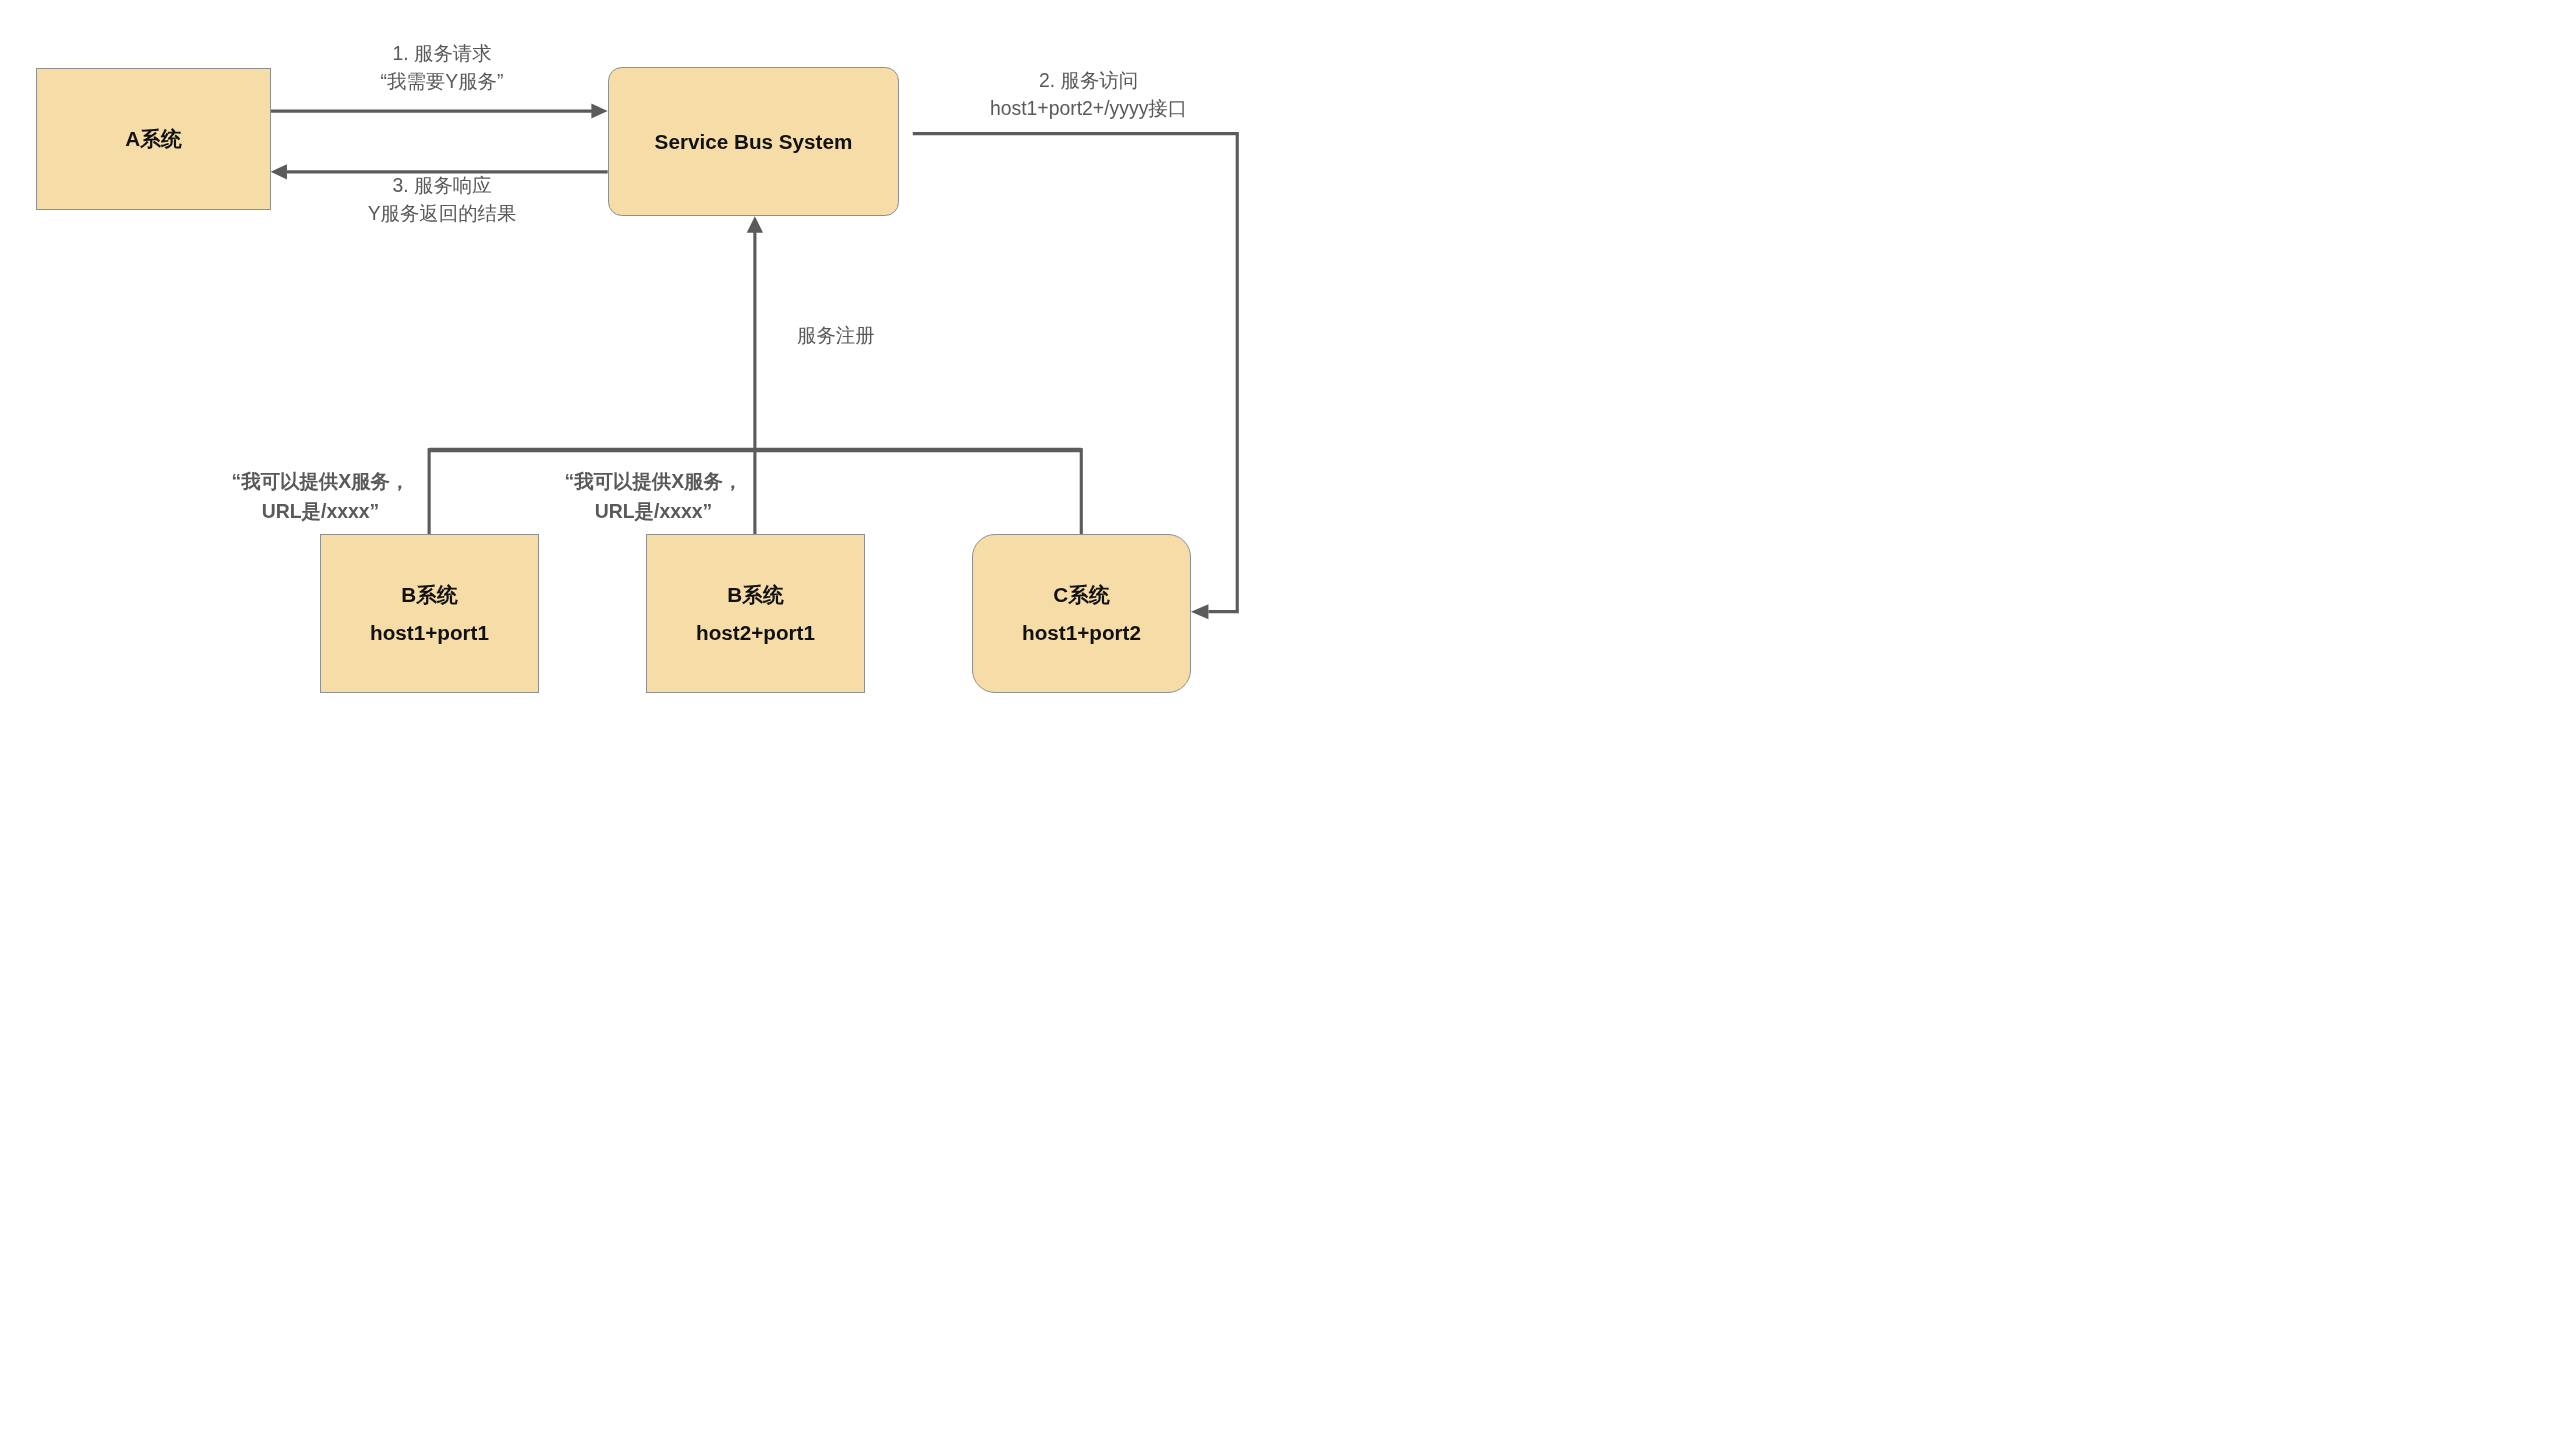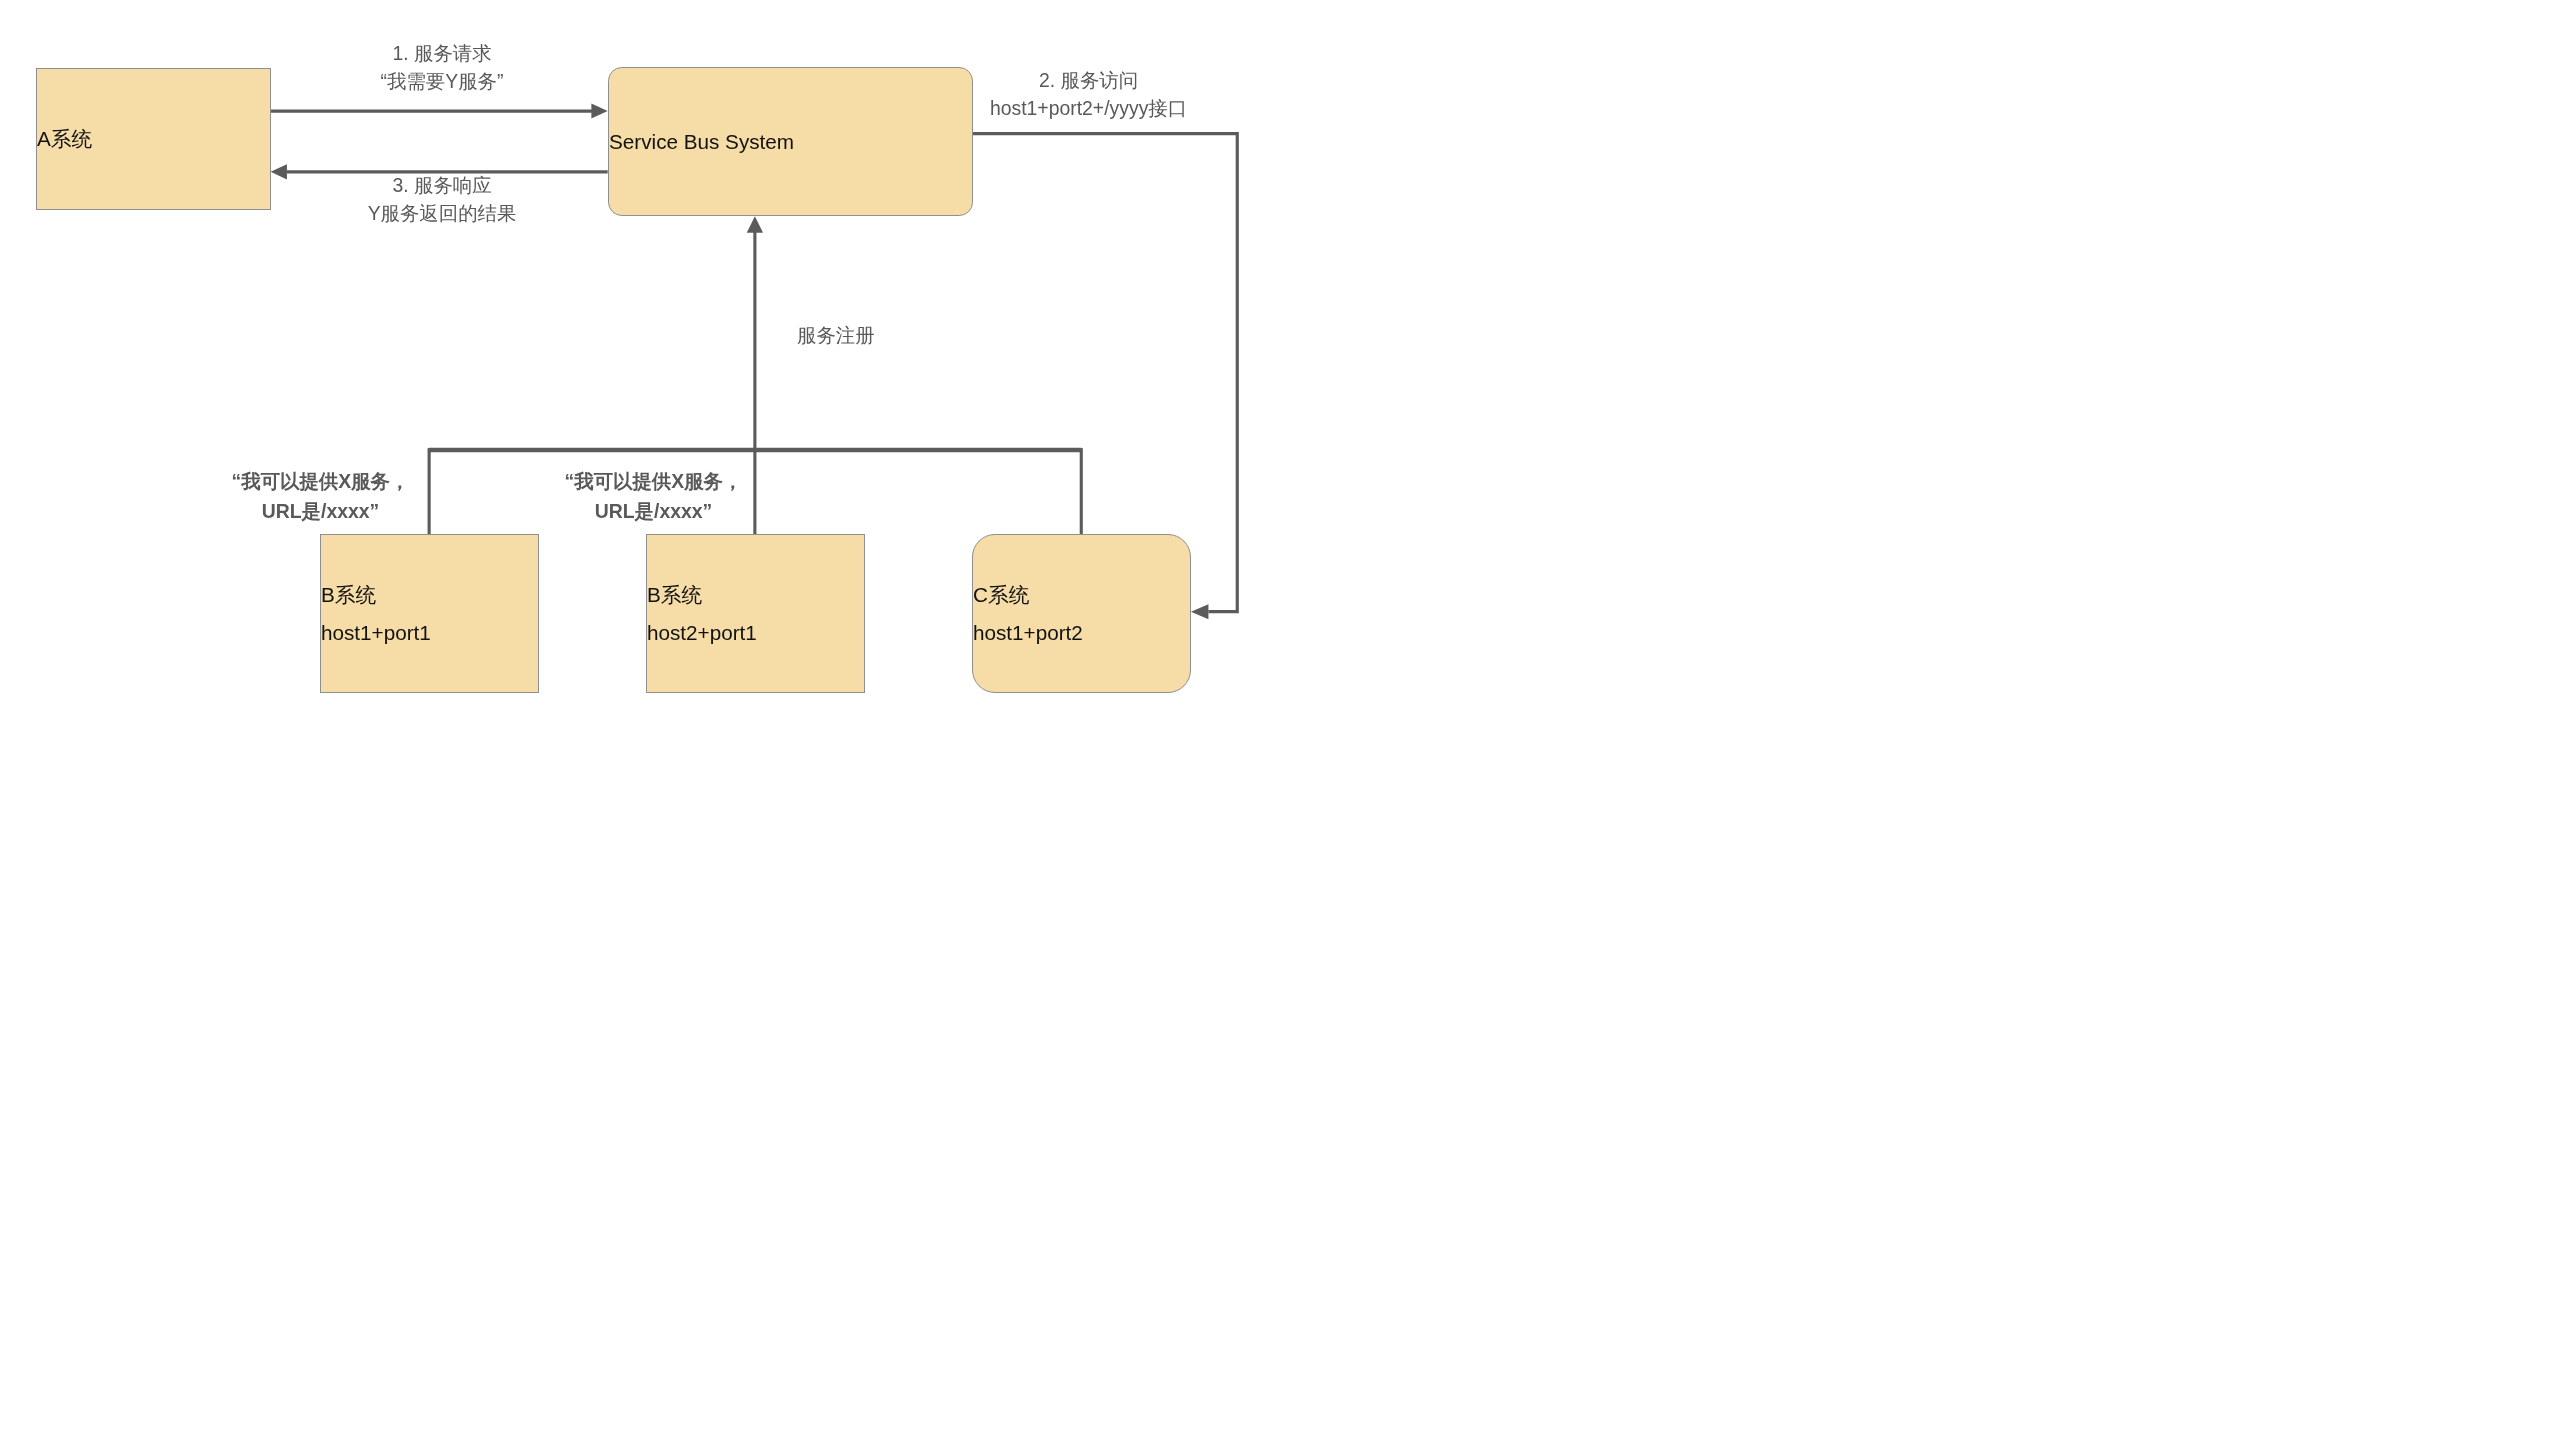--- a/index.html
+++ b/index.html
@@ -9,27 +9,28 @@
     background:#ffffff;
     font-family:"Liberation Sans","DejaVu Sans",sans-serif;
     overflow:hidden;
   }
   .wires{position:absolute;left:0;top:0;width:1288px;height:724px;}
   .node{
     position:absolute;
     background:#F6DCA7;
     border:1.9px solid #8F8F8F;
     box-sizing:border-box;
-    display:flex;flex-direction:column;align-items:flex-start;justify-content:center;
+    display:flex;flex-direction:column;align-items:center;justify-content:center;
     color:#111111;
     text-align:center;
+    font-weight:bold;
   }
   .node .nline{line-height:38px;font-size:20.7px;}
   #node-a{left:36px;top:68px;width:235px;height:142px;font-size:21px;}
-  #node-sbs{left:608px;top:67px;width:365px;height:149px;border-radius:13.8px;font-size:22.6px;}
+  #node-sbs{left:608px;top:67px;width:291px;height:149px;border-radius:13.8px;font-size:22.6px;}
   #node-b1{left:320px;top:534px;width:219px;height:159px;}
   #node-b2{left:646px;top:534px;width:219px;height:159px;}
   #node-c{left:972px;top:534px;width:219px;height:159px;border-radius:23px;}
   .lbl{
     position:absolute;
     color:#595959;
     text-align:center;
     font-size:19.4px;
   }
   .lbl .ln{line-height:28px;}

